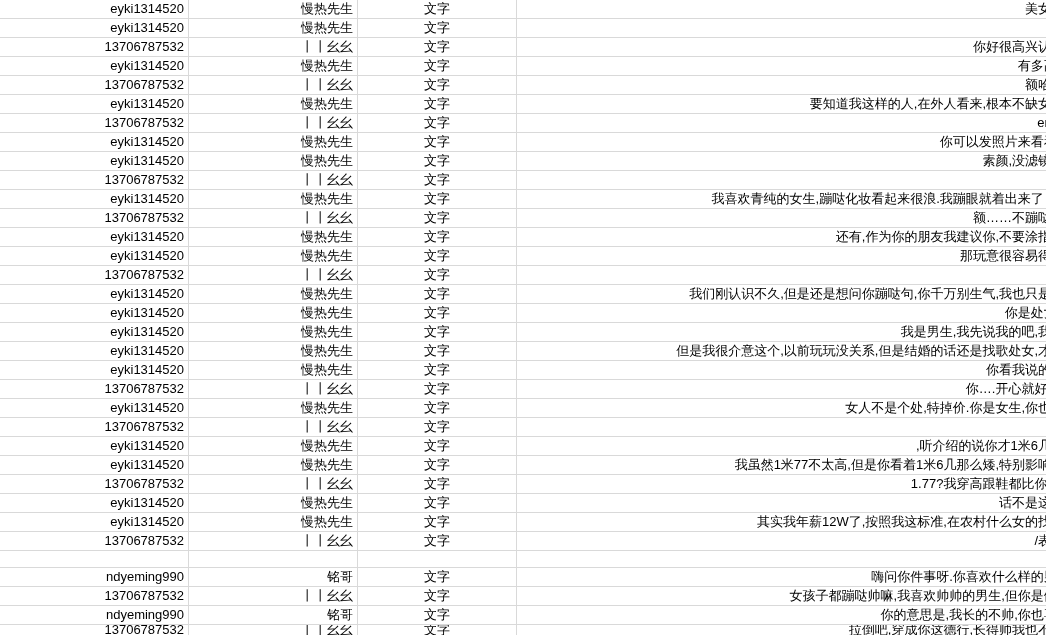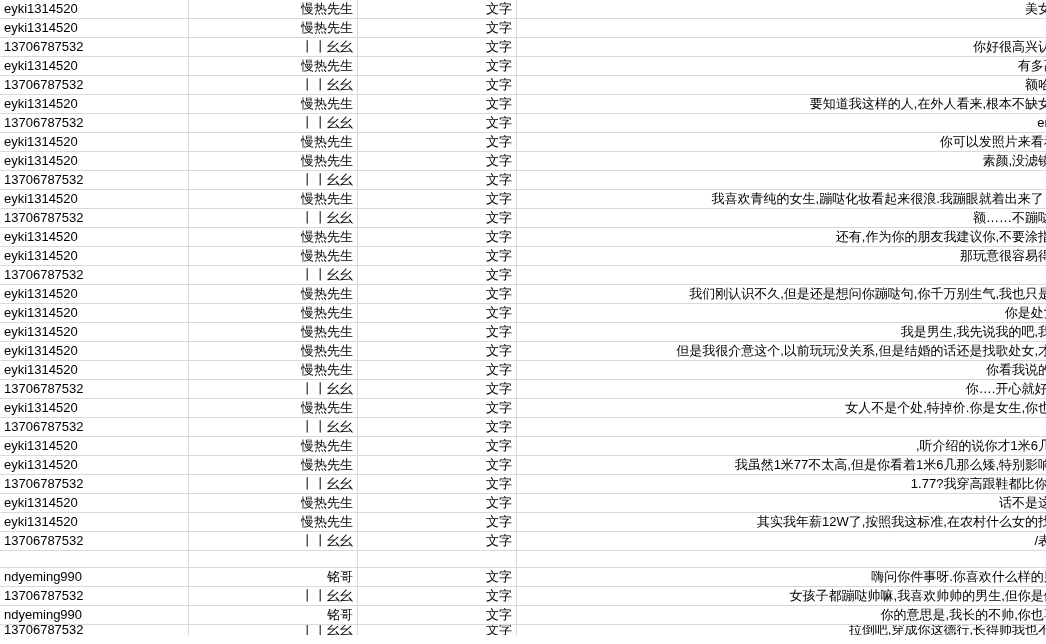--- a/index.html
+++ b/index.html
@@ -25,29 +25,29 @@
     font-size: 13px;
     height: 18px;
     line-height: 18px;
     padding: 0 4px;
     white-space: nowrap;
     overflow: hidden;
     vertical-align: middle;
   }
   td.col-account {
     width: 180px;
-    text-align: left;
+    text-align: right;
   }
   td.col-nickname {
     width: 160px;
     text-align: right;
   }
   td.col-type {
     width: 150px;
-    text-align: right;
+    text-align: center;
     padding-left: 14px;
   }
   td.col-content {
     width: 556px;
     border-right: none;
     text-align: right;
     padding-right: 8px;
   }
   tr.spacer-row td {
     height: 16px;

